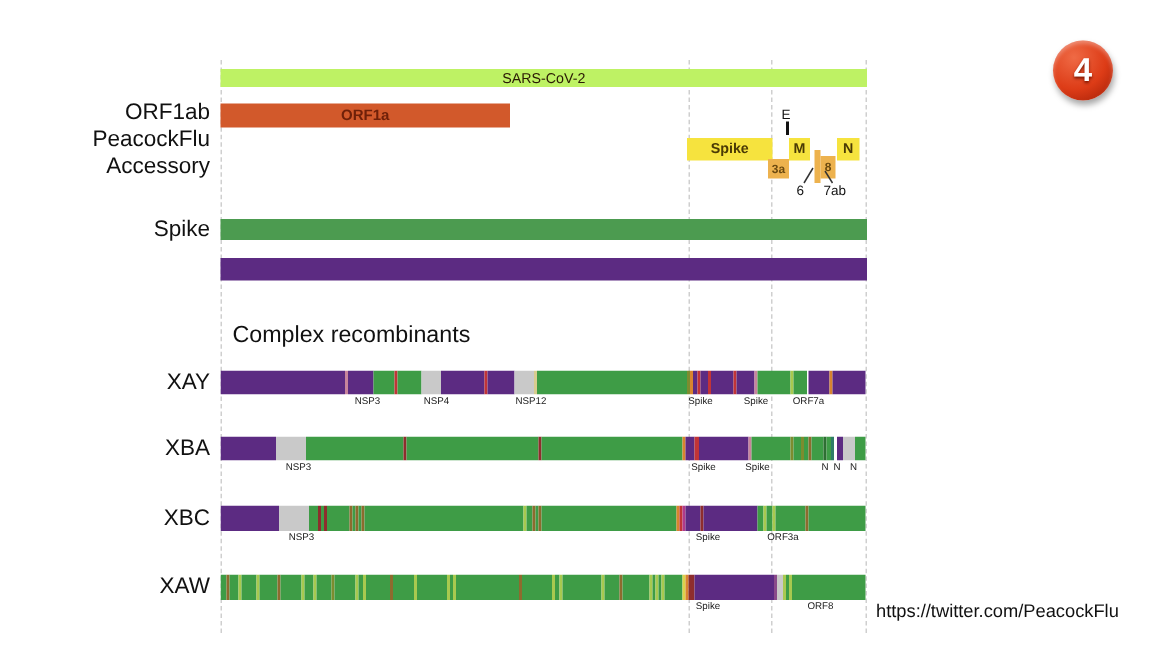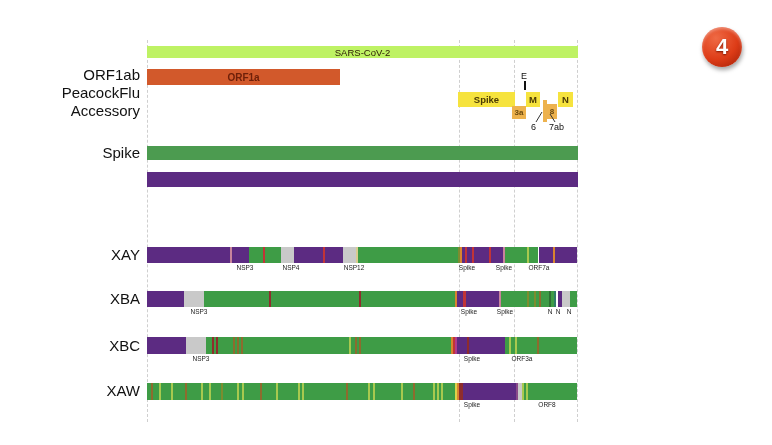--- a/index.html
+++ b/index.html
@@ -80,20 +80,21 @@
   <div class="tinylabel" style="left:549px;top:122px">7ab</div>
 
   <div class="leftlab" style="top:66px">ORF1ab</div>
   <div class="leftlab" style="top:84px">PeacockFlu</div>
   <div class="leftlab" style="top:102px">Accessory</div>
   <div class="leftlab" style="top:144px">Spike</div>
 
   <div class="lineagebar delta"></div>
   <div class="lineagebar omicron"></div>
 
+  <div class="heading">Complex recombinants</div>
 
   <div class="leftlab" style="top:246px">XAY</div>
   <div class="recbar" style="top:247px;height:16px">
       <div class="seg" style="width: 83px; background: rgb(92, 43, 130);"></div>
       <div class="seg" style="width: 2px; background: rgb(200, 132, 156);"></div>
       <div class="seg" style="width: 17px; background: rgb(92, 43, 130);"></div>
       <div class="seg" style="width: 14px; background: rgb(62, 156, 70);"></div>
       <div class="seg" style="width: 2px; background: rgb(193, 52, 55);"></div>
       <div class="seg" style="width: 16px; background: rgb(62, 156, 70);"></div>
       <div class="seg" style="width: 13px; background: rgb(201, 201, 201);"></div>
@@ -266,14 +267,15 @@
       <div class="seg" style="width: 49px; background: rgb(62, 156, 70);"></div>
     </div>
   <div class="labelrow" style="top:401px">
       <span class="genelabel" style="left: 325px;">Spike</span>
       <span class="genelabel" style="left: 400px;">ORF8</span>
     </div>
 
   <div class="badge">
     <span>4</span>
   </div>
+  <div class="urltext">https://twitter.com/PeacockFlu</div>
 
 </div>
 
 </body></html>

